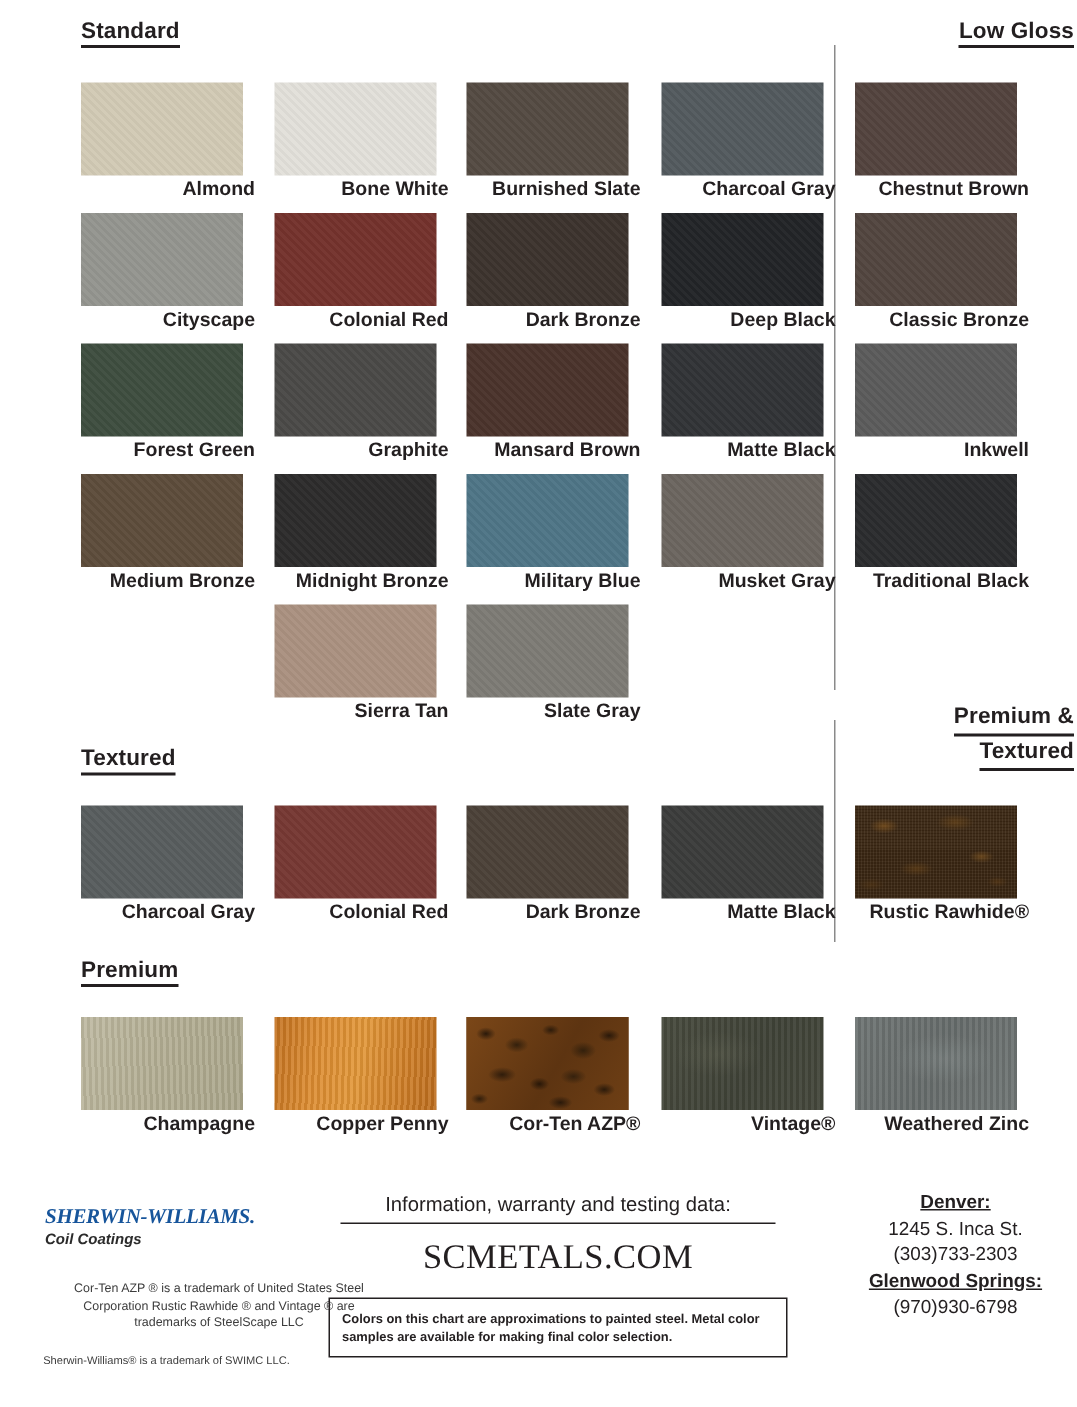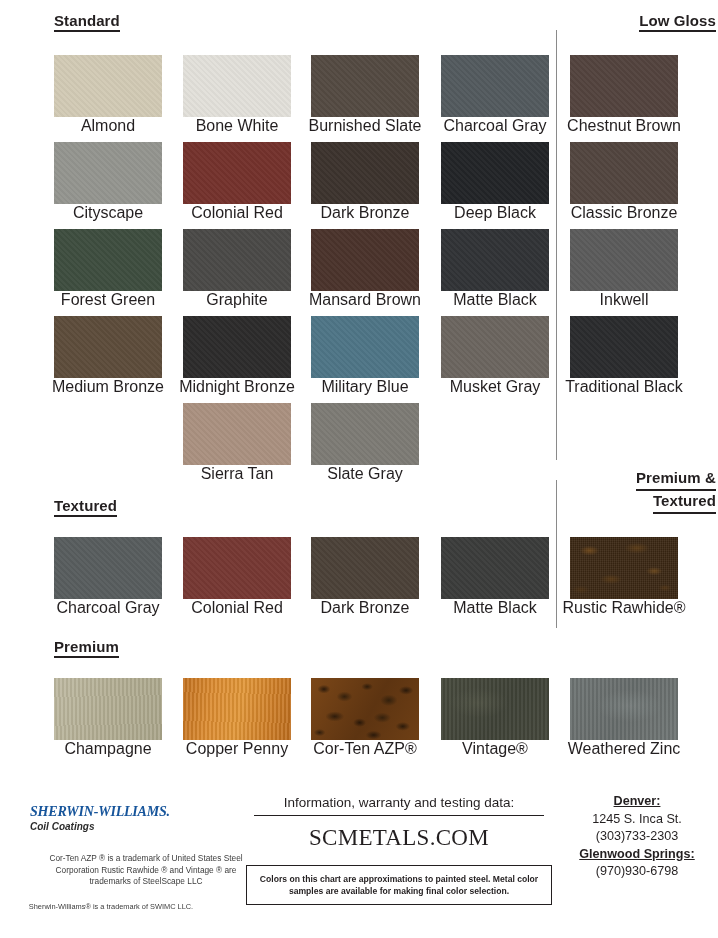--- a/index.html
+++ b/index.html
@@ -57,24 +57,24 @@
     height: 62px;
   }
   .swatch .chip {
     width: 108px; height: 62px;
     display: block;
   }
   .swatch .name {
     position: absolute;
     top: 64px; left: -8px;
     width: 124px;
-    text-align: center;
-    font-size: 16px;
+    text-align: right;
+    font-size: 13px;
     line-height: 14px;
-    font-weight: normal;
+    font-weight: bold;
     color: #231f20;
     white-space: nowrap;
   }
 
   
   .tex-rawhide {
     background-color: #3b2713;
     background-image:
       radial-gradient(ellipse 14px 7px at 18% 22%, rgba(150,98,34,.55), rgba(150,98,34,0) 70%),
       radial-gradient(ellipse 18px 8px at 62% 18%, rgba(128,84,28,.45), rgba(128,84,28,0) 70%),
@@ -150,37 +150,36 @@
     position: absolute; left: 10px; top: 78px; width: 200px;
     text-align: center; font-size: 8.3px; line-height: 11.5px;
     color: #3c3c3c;
     margin-left: 36px;
   }
   .sw-trademark2 {
     position: absolute; left: 6px; top: 127px; width: 210px;
     text-align: center; font-size: 7.4px; line-height: 10px; color: #3c3c3c;
   }
 
-  .mid-block { position: absolute; left: 243px; top: 20px; width: 312px; }
+  .mid-block { position: absolute; left: 216px; top: 20px; width: 312px; }
   .mid-info {
     text-align: center; font-size: 13.5px; color: #231f20;
     padding-bottom: 5px; border-bottom: 1.5px solid #231f20;
     width: 290px; margin: 0 auto;
   }
   .mid-site {
     text-align: center;
     font-family: "Liberation Serif", serif;
     font-size: 23px; color: #231f20;
     margin-top: 9px; letter-spacing: .3px;
   }
   .mid-note {
     margin: 14px auto 0; width: 306px;
     border: 1.2px solid #231f20;
     padding: 7px 8px;
-    text-align: center;
     font-size: 8.6px; line-height: 12px; font-weight: bold;
     color: #231f20;
   }
 
   .right-block {
     position: absolute; left: 556px; top: 18px; width: 162px;
     text-align: center; font-size: 12.6px; line-height: 17.5px;
     color: #231f20;
   }
   .right-block .city { font-weight: bold; text-decoration: underline; }

